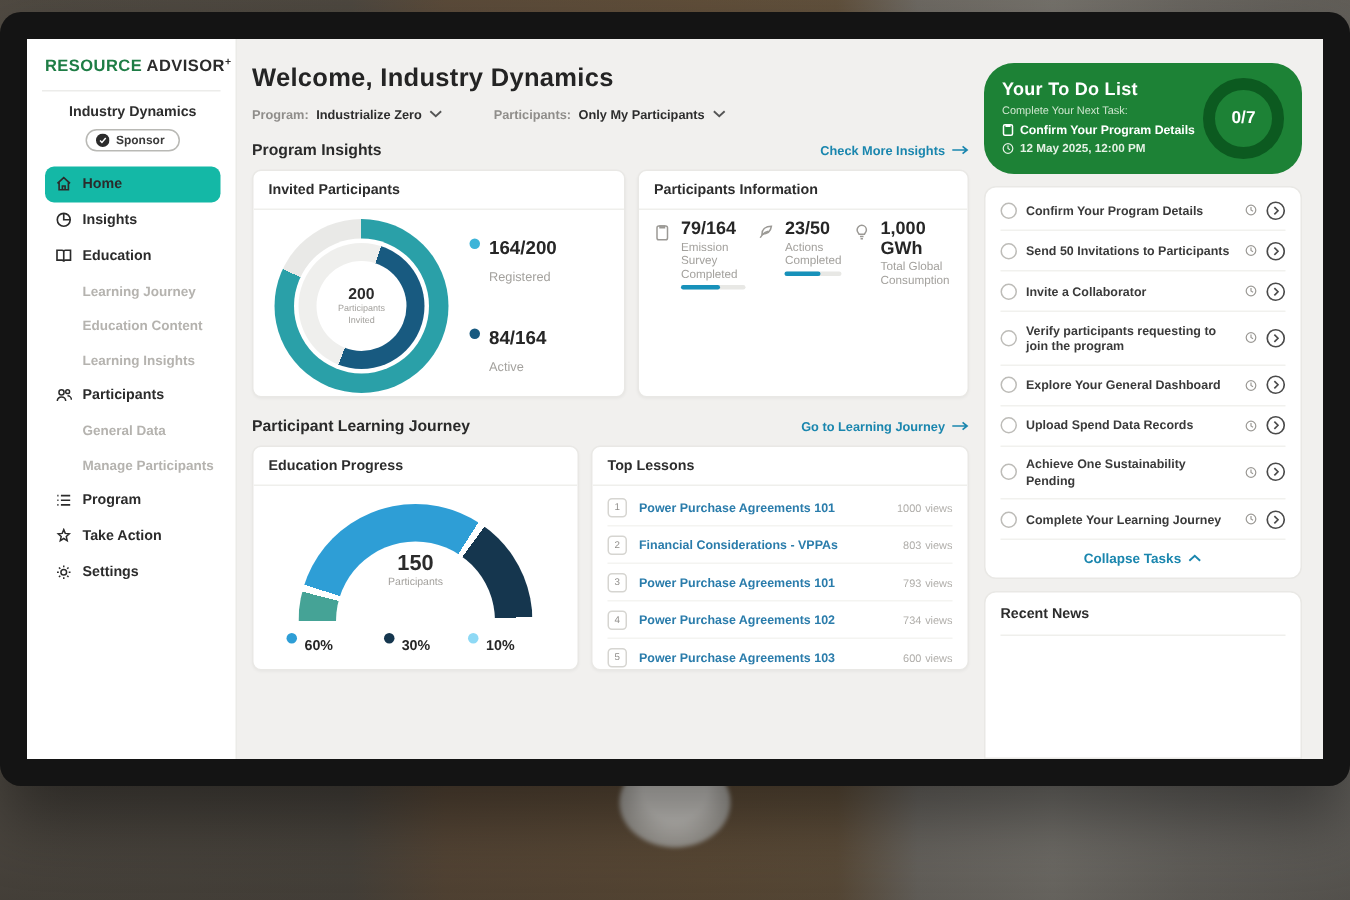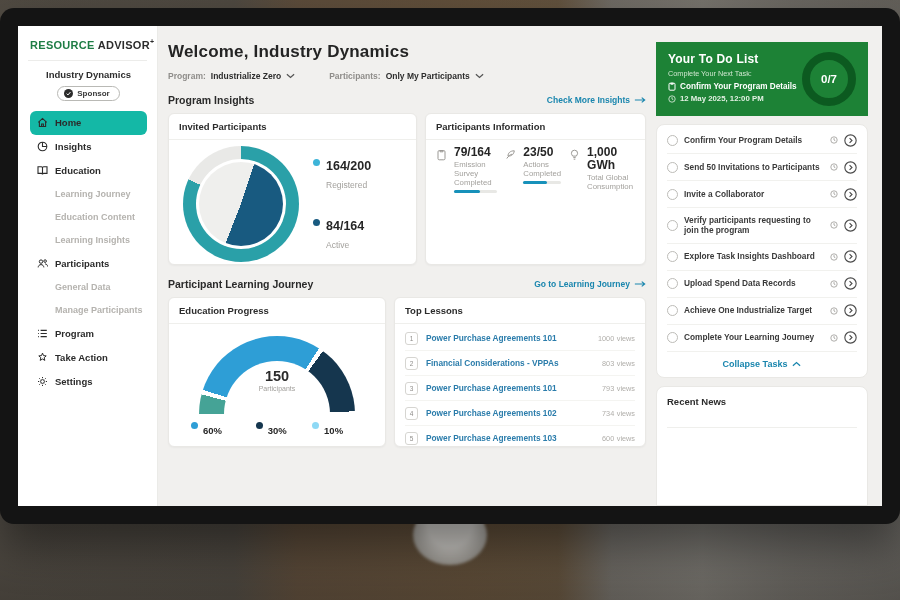--- a/index.html
+++ b/index.html
@@ -97,39 +97,39 @@
   .lesson { display:flex; align-items:center; gap:8px; padding:5.5px 0; border-bottom:1px solid #f4f4f1; }
   .lesson:last-child { border-bottom:none; }
   .rank { width:13px; height:13px; border:1px solid #d6d5d1; border-radius:3px; font-size:6.5px; color:#8f8d8a;
     display:flex; align-items:center; justify-content:center; flex:none; }
   .lesson-title { flex:1; font-size:8.3px; font-weight:bold; color:#2a7cab; cursor:pointer; white-space:nowrap; overflow:hidden; }
   .views { font-size:9px; font-weight:bold; color:#262626; white-space:nowrap; }
   .views span { font-size:7.3px; font-weight:normal; color:#b0aeaa; }
 
   
   .right { width:212px; flex:none; display:flex; flex-direction:column; gap:8px; padding-top:16px; }
-  .todo-card { background:#1d8236; border-radius:0; padding:10px 12px; color:#fff; display:flex; gap:4px; align-items:center; flex:none; }
+  .todo-card { background:#1d8236; border-radius:20px; padding:10px 12px; color:#fff; display:flex; gap:4px; align-items:center; flex:none; }
   .todo-left { flex:1; min-width:0; }
   .todo-title { font-size:12px; font-weight:bold; letter-spacing:.2px; }
   .todo-sub { font-size:7.3px; color:#cfe6cf; margin:3px 0 4px; }
   .todo-line { display:flex; align-items:center; gap:4px; font-size:8.2px; font-weight:bold; margin-bottom:3px; white-space:nowrap; }
   .todo-line.time { font-weight:600; font-size:7.8px; color:#e4f1e4; }
   .ring { width:54px; height:54px; border-radius:50%; border:8px solid #0c5a20; flex:none;
     display:flex; align-items:center; justify-content:center; font-size:11.5px; font-weight:bold; }
   .tasks-card { background:#fff; border:1px solid #e9e8e5; border-radius:8px; padding:2px 10px 4px; flex:none; }
   .task { display:flex; align-items:center; gap:6px; padding:6.5px 0; border-bottom:1px solid #f1f1ee; }
   .task:last-of-type { border-bottom:none; }
   .task-check { width:11px; height:11px; border:1.4px solid #bdbcb8; border-radius:50%; flex:none; cursor:pointer; }
   .task-label { flex:1; font-size:8.3px; font-weight:600; color:#3a3a3a; line-height:1.3; }
   .task svg { flex:none; }
   .task-go { cursor:pointer; display:flex; }
   .collapse { display:flex; justify-content:center; align-items:center; gap:5px; padding:7px 0 4px;
     font-size:9px; font-weight:bold; color:#1a86ae; cursor:pointer; }
   .news-card { background:#fff; border:1px solid #e9e8e5; border-radius:8px 8px 0 0; padding:9px 10px; flex:1; }
-  .news-title { font-size:9.5px; font-weight:bold; color:#2c2c2c; padding-bottom:20px; border-bottom:1px solid #efefec; }
+  .news-title { font-size:9.5px; font-weight:bold; color:#2c2c2c; padding-bottom:8px; border-bottom:1px solid #efefec; }
 </style>
 </head>
 <body>
 
 <div class="stage">
   <div class="stand-neck"></div>
   <div class="monitor">
     <div class="screen">
 
       <div class="sidebar">
@@ -232,20 +232,25 @@
 
           <div class="cards">
 
             <div class="card card-invited">
               <div class="card-title">Invited Participants</div>
               <div class="invited-body">
                 <div class="donut">
                   <div class="d-outer"></div>
                     <div class="d-outer-hole"></div>
                     <div class="d-inner"></div>
+                  <div class="d-center">
+                    <span class="val">200</span>
+                    <span class="lbl">Participants
+Invited</span>
+                  </div>
                 </div>
                 <div class="legend-col">
                   <div class="leg-item">
                     <span class="dot" style="background:#3db4d8"></span>
                     <span><span class="val">164/200</span><br>
                     <span class="lbl">Registered</span></span>
                   </div>
                   <div class="leg-item">
                     <span class="dot" style="background:#185a80"></span>
                     <span><span class="val">84/164</span><br>
@@ -451,21 +456,21 @@
                 </svg>
               <span class="task-go">
                   <svg width="13" height="13" viewBox="0 0 14 14" fill="none" stroke="#4a4a4a" stroke-width="1.2">
                     <circle cx="7" cy="7" r="6.1"></circle>
                     <path d="M6 4.4L8.6 7L6 9.6"></path>
                   </svg>
                 </span>
             </div>
             <div class="task">
               <span class="task-check"></span>
-              <span class="task-label">Explore Task Insights Dashboard</span>
+              <span class="task-label">Explore Your General Dashboard</span>
               <svg width="8" height="8" viewBox="0 0 10 10" fill="none" stroke="#9b9995" stroke-width="1">
                   <circle cx="5" cy="5" r="4"></circle>
                   <path d="M5 2.6V5l1.7 1"></path>
                 </svg>
               <span class="task-go">
                   <svg width="13" height="13" viewBox="0 0 14 14" fill="none" stroke="#4a4a4a" stroke-width="1.2">
                     <circle cx="7" cy="7" r="6.1"></circle>
                     <path d="M6 4.4L8.6 7L6 9.6"></path>
                   </svg>
                 </span>
@@ -479,21 +484,21 @@
                 </svg>
               <span class="task-go">
                   <svg width="13" height="13" viewBox="0 0 14 14" fill="none" stroke="#4a4a4a" stroke-width="1.2">
                     <circle cx="7" cy="7" r="6.1"></circle>
                     <path d="M6 4.4L8.6 7L6 9.6"></path>
                   </svg>
                 </span>
             </div>
             <div class="task">
               <span class="task-check"></span>
-              <span class="task-label">Achieve One Industrialize Target</span>
+              <span class="task-label">Achieve One Sustainability Pending</span>
               <svg width="8" height="8" viewBox="0 0 10 10" fill="none" stroke="#9b9995" stroke-width="1">
                   <circle cx="5" cy="5" r="4"></circle>
                   <path d="M5 2.6V5l1.7 1"></path>
                 </svg>
               <span class="task-go">
                   <svg width="13" height="13" viewBox="0 0 14 14" fill="none" stroke="#4a4a4a" stroke-width="1.2">
                     <circle cx="7" cy="7" r="6.1"></circle>
                     <path d="M6 4.4L8.6 7L6 9.6"></path>
                   </svg>
                 </span>

